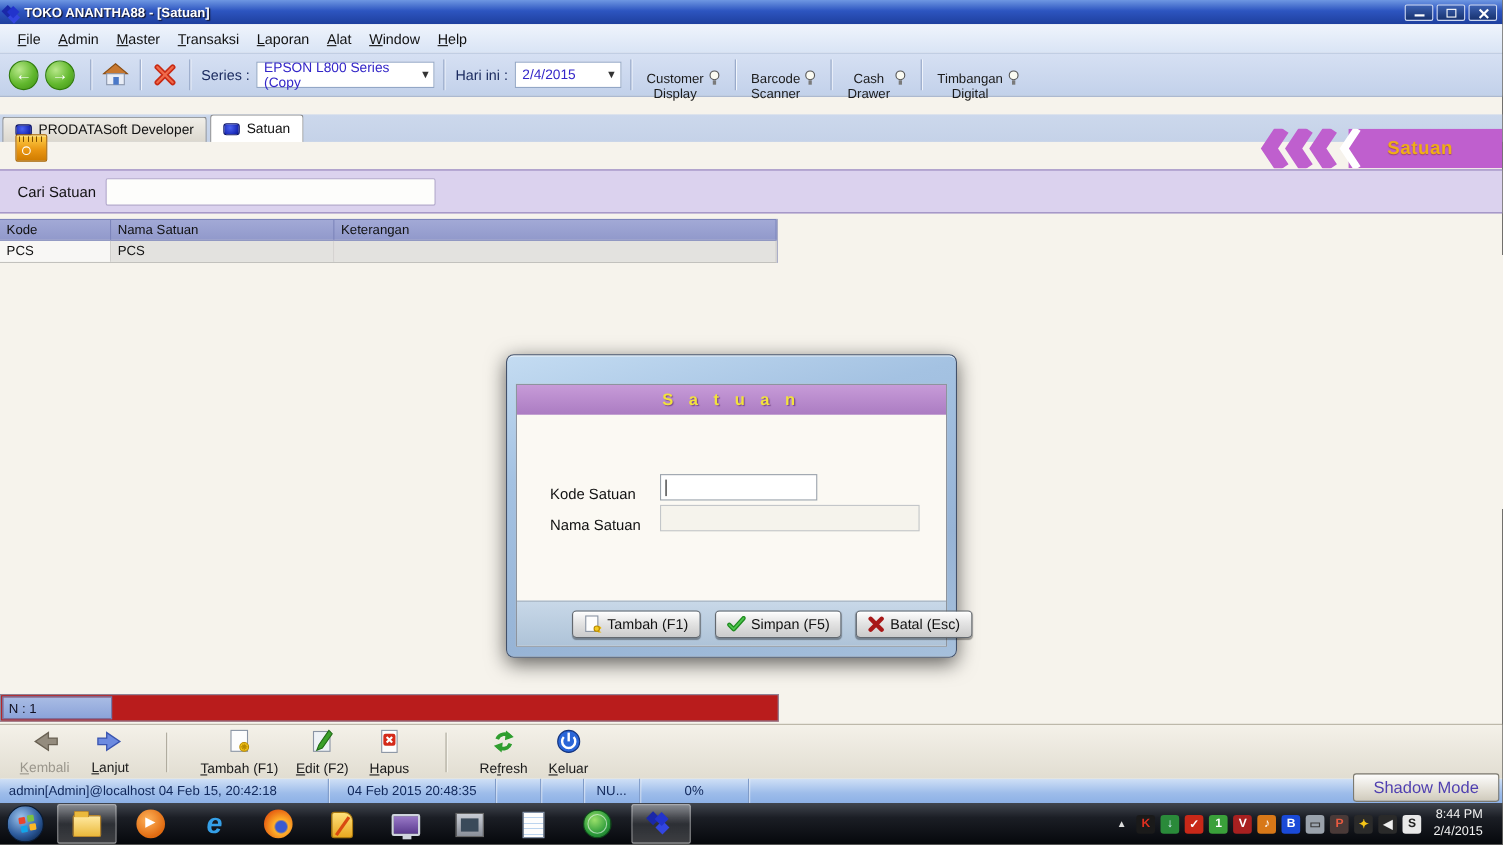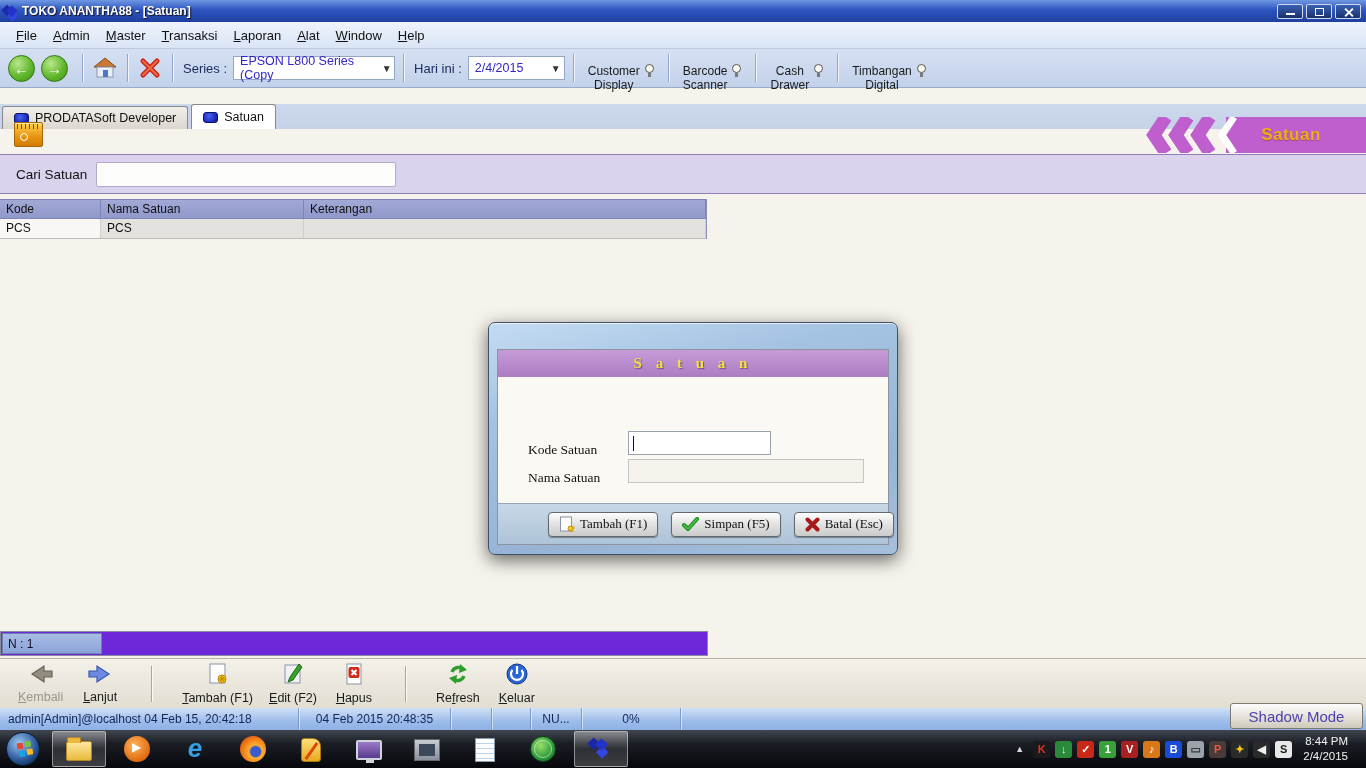--- a/index.html
+++ b/index.html
@@ -88,21 +88,21 @@
     border-right:1px solid #8a8fb8; }
   .grid-head{ display:flex; height:20px; background:linear-gradient(#a2a9d6,#9199cb);
     border-top:1px solid #7d85bb; border-bottom:1px solid #7d85bb; }
   .grid-head .cell{ border-right:1px solid #7d85bb; padding:2px 0 0 6px; }
   .grid-row{ display:flex; height:20px; border-bottom:1px solid #bdbcb9; }
   .grid-row .cell{ border-right:1px solid #cfcecb; padding:2px 0 0 6px; background:#e3e2df; }
   .grid-row .cell:first-child{ background:#f8f7f5; }
 
   
   .recordbar{ position:absolute; left:0; top:631px; width:708px; height:25px;
-    background:#6d28d9; border:1px solid #8a8aa0; }
+    background:#b91c1c; border:1px solid #8a8aa0; }
   .record-cell{ position:absolute; left:1px; top:1px; width:100px; height:21px;
     background:linear-gradient(#a9bce4,#8ba3d9); border:1px solid #6b82b8;
     font-size:12px; color:#101020; padding:3px 0 0 5px; }
 
   
   .bottombar{ position:absolute; left:0; top:658px; right:0; height:50px;
     background:linear-gradient(#f4f1e9,#e1ddd1); border-top:1px solid #b7b2a4;
     display:flex; align-items:center; padding-left:10px; }
   .bbtn{ display:flex; flex-direction:column; align-items:center; justify-content:center;
     gap:1px; padding:2px 8px; border-radius:3px; min-width:58px; }
@@ -157,24 +157,24 @@
   .i-app::before{ content:""; position:absolute; left:9px; top:4px; width:9px; height:9px;
     background:#2233cc; transform:rotate(45deg);
     box-shadow:-6px 5px 0 #1a28a8, 6px 5px 0 #3346e0; }
   .tray{ margin-left:auto; display:flex; align-items:center; gap:5px; padding-right:8px; }
   .tray-up{ color:#ddd; font-size:9px; margin-right:4px; }
   .tray-ico{ width:17px; height:17px; border-radius:3px; display:flex; align-items:center; justify-content:center;
     font-size:11px; font-weight:bold; }
   .clock{ color:#f2f2f2; font-size:11.5px; text-align:right; line-height:1.3; margin:0 10px 0 6px; }
 
   
-  .dialog{ position:absolute; left:488px; top:322px; width:410px; height:233px; z-index:30;
+  .dialog{ position:absolute; left:460px; top:322px; width:410px; height:276px; z-index:30;
     border-radius:7px; border:1px solid #41506a;
     background:linear-gradient(165deg,#c4dcf2,#a4c2e2 30%,#97b4d6 70%,#a6c0dc);
-    box-shadow:0 5px 18px rgba(0,0,0,.6), inset 0 1px 0 rgba(255,255,255,.7);font-family:Liberation Serif, serif; }
+    box-shadow:0 5px 18px rgba(0,0,0,.6), inset 0 1px 0 rgba(255,255,255,.7); }
   .dialog-inner{ position:absolute; left:8px; right:8px; top:26px; bottom:9px;
     background:#fbf9f3; border:1px solid #8d949e; }
   .dialog-titleband{ height:27px; background:linear-gradient(#c79bd8,#ab7cc2);
     display:flex; align-items:center; justify-content:center;
     font-size:15px; font-weight:bold; color:#f2e23c; letter-spacing:5px;
     text-shadow:1px 1px 1px rgba(80,30,100,.6); }
   .dlg-row{ position:absolute; left:0; right:0; display:flex; align-items:center; }
   .dlg-label{ font-size:13.5px; color:#111; width:100px; margin-left:30px;margin-top:14px; }
   .dlg-input{ height:24px; border:1px solid #9aa2aa; background:#fff; position:relative; }
   .dlg-input.disabled{ background:#f5f3ec; border-color:#c3c6c9; }

